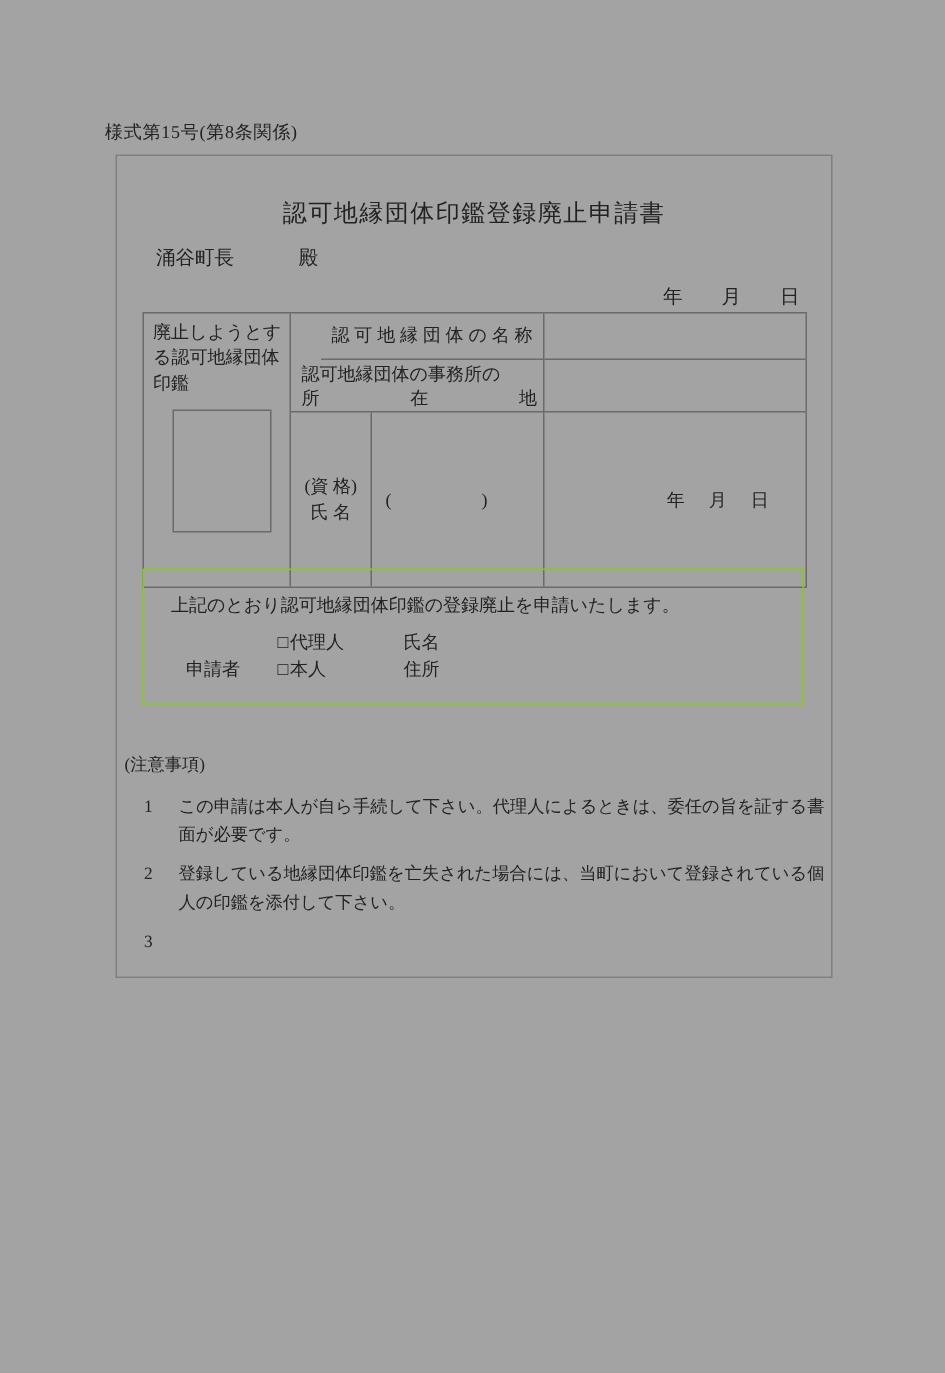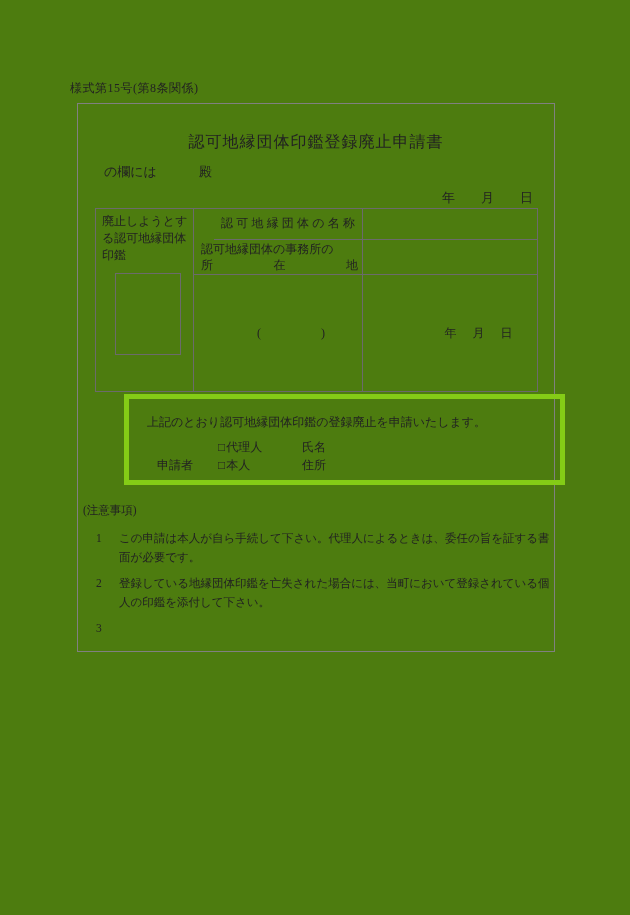--- a/index.html
+++ b/index.html
@@ -1,20 +1,20 @@
 <!DOCTYPE html>
 <html><head>
 <meta charset="utf-8">
 <style>
   html, body { margin: 0; padding: 0; background: #ffffff; }
   .page {
     position: relative;
     width: 630px;
     height: 915px;
-    background: #4d7c0f;
+    background: #a3a3a3;
     font-family: "Liberation Serif", "DejaVu Serif", serif;
     color: #222222;
     font-size: 12px;
     overflow: hidden;
   }
   .form-number {
     position: absolute;
     left: 70px;
     top: 80px;
     font-size: 12px;
@@ -142,26 +142,25 @@
     grid-row: 3;
     display: flex;
     align-items: center;
     justify-content: center;
     letter-spacing: 2px;
   }
   
   .statement-box {
     position: absolute;
     left: 17px;
-    top: 290px;
+    top: 275px;
     width: 441px;
     height: 91px;
-    border: 5px solid #84cc16;
+    border: 1px solid #84cc16;
     box-sizing: border-box;
-    margin-left: 29px;
   }
   .statement-text {
     margin: 15px 0 0 18px;
     line-height: 16px;
   }
   .applicant-block { margin: 8px 0 0 28px; line-height: 18px; }
   .applicant-line { display: flex; }
   .col-applicant { width: 61px; }
   .col-option { width: 84px; }
   .checkbox-glyph { margin-right: 1px; }
@@ -183,21 +182,21 @@
 
 <div class="page">
 
   <div class="form-number">様式第15号(第8条関係)</div>
 
   <div class="outer-box">
 
     <div class="form-title">認可地縁団体印鑑登録廃止申請書</div>
 
     <div class="addressee-row">
-      <span class="addressee-name">の欄には</span><span>殿</span>
+      <span class="addressee-name">涌谷町長</span><span>殿</span>
     </div>
 
     <div class="date-line">年　　月　　日</div>
 
     <div class="reg-table">
       <div class="cell-seal">
         <div class="seal-label">廃止しようとす
 る認可地縁団体
 印鑑</div>
         <div class="seal-frame"></div>
@@ -205,20 +204,24 @@
 
       <div class="cell-name-label">認 可 地 縁 団 体 の 名 称</div>
       <div class="cell-name-value"></div>
 
       <div class="cell-office-label">
         <div>認可地縁団体の事務所の</div>
         <div class="just">所　在　地</div>
       </div>
       <div class="cell-office-value"></div>
 
+      <div class="cell-qual-label">
+        <div>(資 格)</div>
+        <div>氏 名</div>
+      </div>
       <div class="cell-qual-value">
         <span>(　　　　　)</span>
       </div>
       <div class="cell-birth-value">
         <span>年　月　日</span>
       </div>
     </div>
 
     <div class="statement-box">
       <div class="statement-text">上記のとおり認可地縁団体印鑑の登録廃止を申請いたします。</div>

